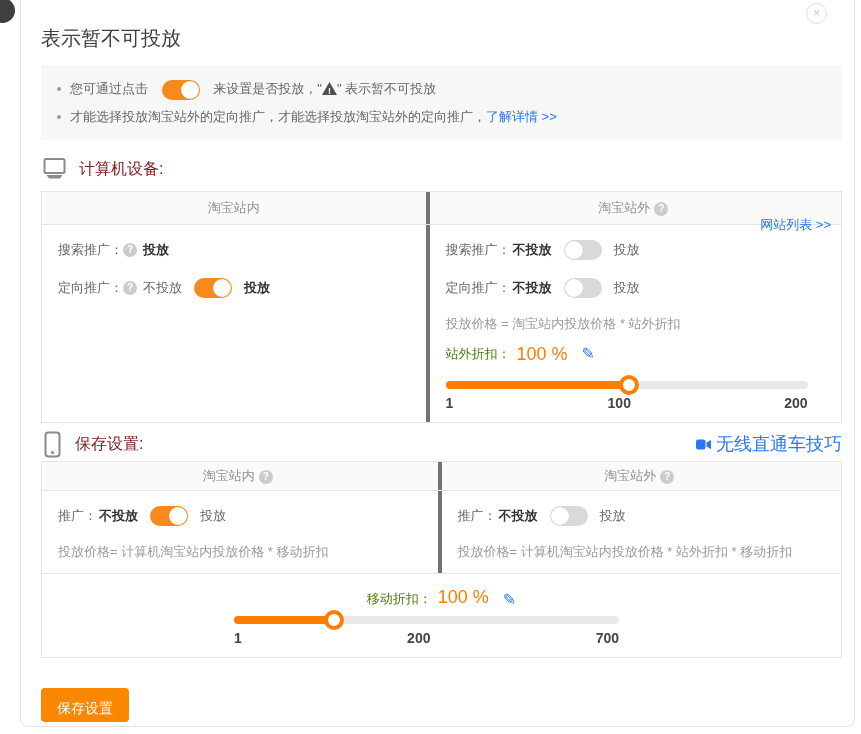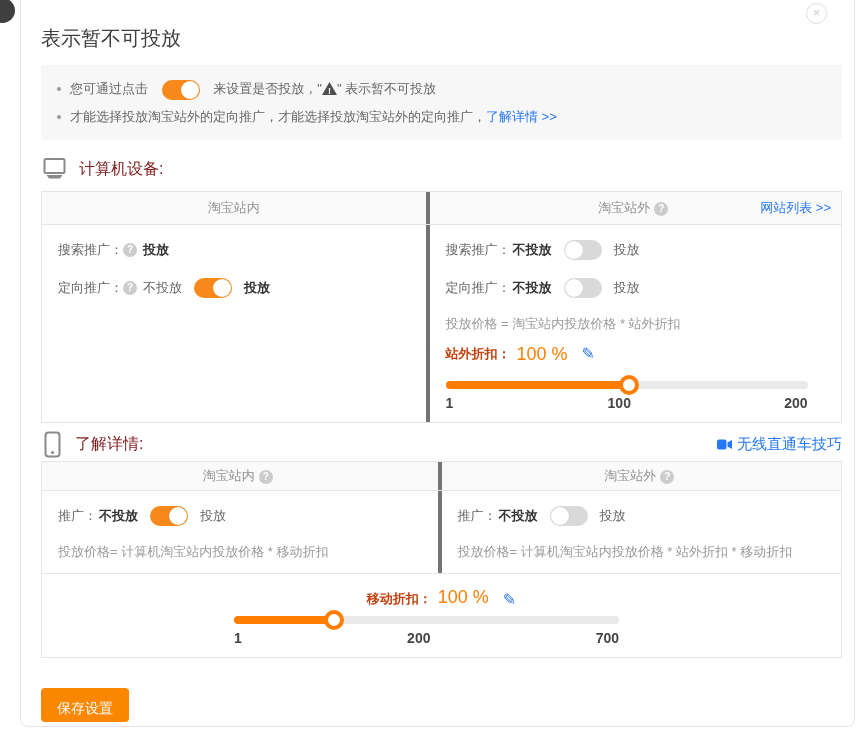--- a/index.html
+++ b/index.html
@@ -35,56 +35,56 @@
   .toggle.off .knob{left:1px;}
   
   .q{display:inline-block;width:14px;height:14px;border-radius:50%;background:#ccc;color:#fff;
     font-size:10px;line-height:14px;text-align:center;font-weight:bold;vertical-align:middle;
     cursor:pointer;margin:0 4px;}
   
   .sec-head{display:flex;align-items:center;margin:16px 12px 0 20px;height:26px;}
   .sec-head .dev-icon{margin-right:11px;display:inline-flex;}
   .sec-head .sec-title{font-size:16px;color:#7f1d1d;}
   .sec-head .spacer{flex:1;}
-  .tips-link{display:inline-flex;align-items:center;gap:5px;font-size:15px;}
+  .tips-link{display:inline-flex;align-items:center;gap:5px;font-size:18px;}
   
   .tbl{margin:9px 12px 0 20px;border:1px solid #e5e5e5;box-sizing:border-box;}
   .thead{display:flex;background:#fafafa;border-bottom:1px solid #e5e5e5;}
   .th{position:relative;text-align:center;color:#909090;}
   .t1 .th{height:32px;line-height:32px;}
   .t2 .th{height:28px;line-height:28px;}
   .th.l,.td.l{border-right:4px solid #737373;box-sizing:border-box;}
   .t1 .th.l,.t1 .td.l{width:48.5%;}
   .t2 .th.l,.t2 .td.l{width:50%;}
   .th.r,.td.r{flex:1;}
   .tbody{display:flex;}
   .t1 .tbody{height:197px;}
   .t2 .tbody{height:82px;border-bottom:1px solid #e5e5e5;}
   .row{height:26px;display:flex;align-items:center;margin:12px 0 0 16px;}
   .lbl{color:#666;}
   .val{font-weight:bold;color:#333;margin:0 2px;}
   .plain{color:#666;margin:0 2px;}
   .formula{margin:14px 16px 0 16px;color:#999;line-height:18px;}
   .discount{margin:8px 0 0 16px;height:26px;display:flex;align-items:center;}
-  .dlab{font-weight:bold;color:#c2410c;}
+  .dlab{font-weight:normal;color:#4d7c0f;}
   .pct{color:#ff7d00;font-size:18px;margin-left:6px;}
   .edit{color:#2778f4;font-size:16px;margin-left:14px;cursor:pointer;line-height:1;}
   
   .slider{position:relative;}
   .s1{width:362px;margin:14px 0 0 16px;}
   .track{position:relative;height:8px;border-radius:4px;background:#e9e9e9;cursor:pointer;}
   .fill{position:absolute;left:0;top:0;height:8px;border-radius:4px;background:#ff7d00;}
   .sknob{position:absolute;top:50%;transform:translate(-50%,-50%);width:12px;height:12px;
     border:4px solid #ff7d00;background:#fff;border-radius:50%;cursor:pointer;z-index:2;}
   .ticks{position:relative;height:18px;margin-top:6px;font-size:14px;font-weight:bold;color:#444;}
   .tick{position:absolute;top:0;}
   .tick.min{left:0;}
   .tick.mid{left:48%;transform:translateX(-50%);}
   .tick.max{right:0;}
-  .site-list{position:absolute;right:10px;top:0;}
+  .site-list{position:absolute;right:10px;top:17px;}
   
   .mob-bottom{height:83px;box-sizing:border-box;padding-top:8px;}
   .mlabel-row{display:flex;justify-content:center;align-items:flex-end;height:26px;}
   .s2{width:385px;margin:8px auto 0;transform:translateX(-15px);}
   
   .save{display:block;margin:30px 0 0 20px;background:#fb8600;color:#fff;border:none;
     border-radius:4px;height:34px;padding:12px 16px;font-size:14px;cursor:pointer;
     font-family:inherit;}
 </style>
 </head>
@@ -189,21 +189,21 @@
     </div>
   </div>
 
   <div class="sec-head" style="margin-top:8px">
     <span class="dev-icon" style="margin-left:3px;margin-right:14px">
       <svg width="17" height="27" viewBox="0 0 17 27">
           <rect x="1.5" y="1.5" width="14" height="24" rx="3" fill="none" stroke="#8a8a8a" stroke-width="2"></rect>
           <circle cx="8.5" cy="21.5" r="1.6" fill="#8a8a8a"></circle>
         </svg>
     </span>
-    <span class="sec-title">了解详情:</span>
+    <span class="sec-title">保存设置:</span>
     <span class="spacer"></span>
     <a class="lnk tips-link">
       <span style="display:inline-flex">
         <svg width="15" height="11" viewBox="0 0 15 11">
             <rect x="0" y="0.5" width="9.5" height="10" rx="2" fill="#2778f4"></rect>
             <path d="M10.5 3.6 L15 0.9 V10.1 L10.5 7.4 Z" fill="#2778f4"></path>
           </svg>
       </span>
       <span>无线直通车技巧</span>
     </a>

